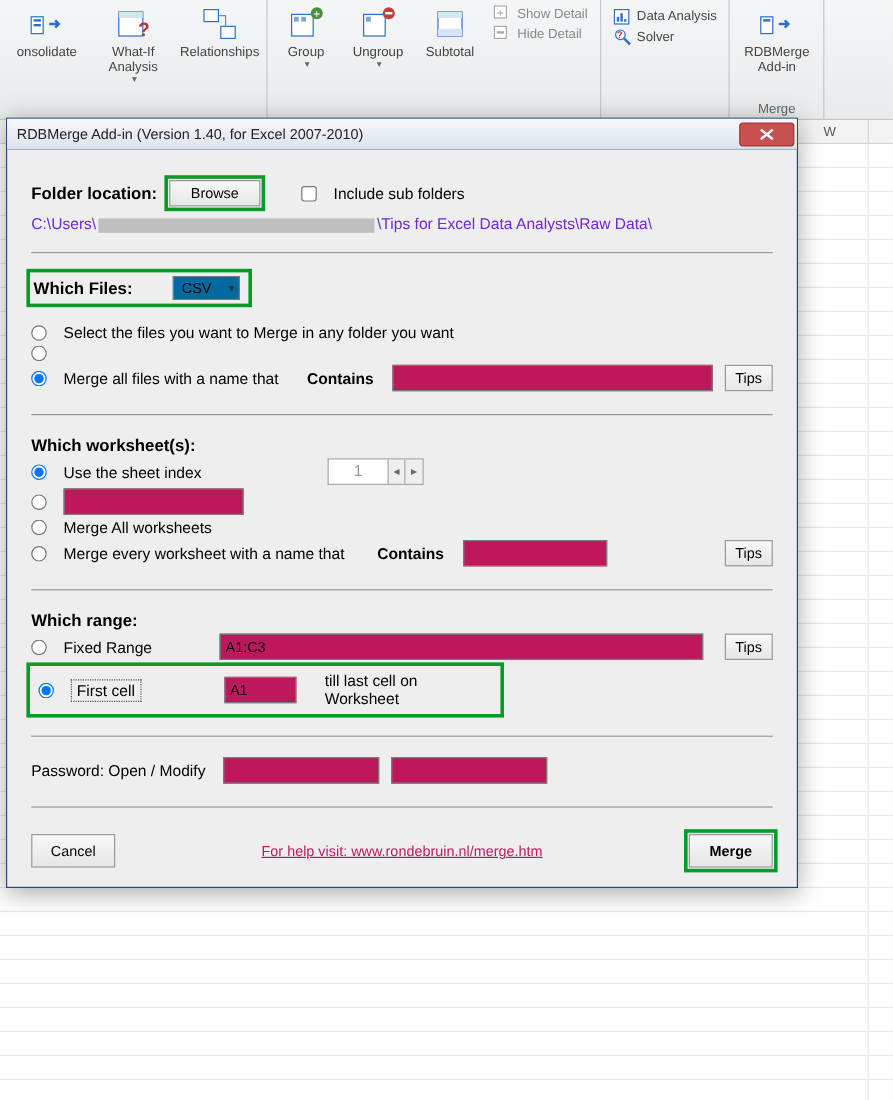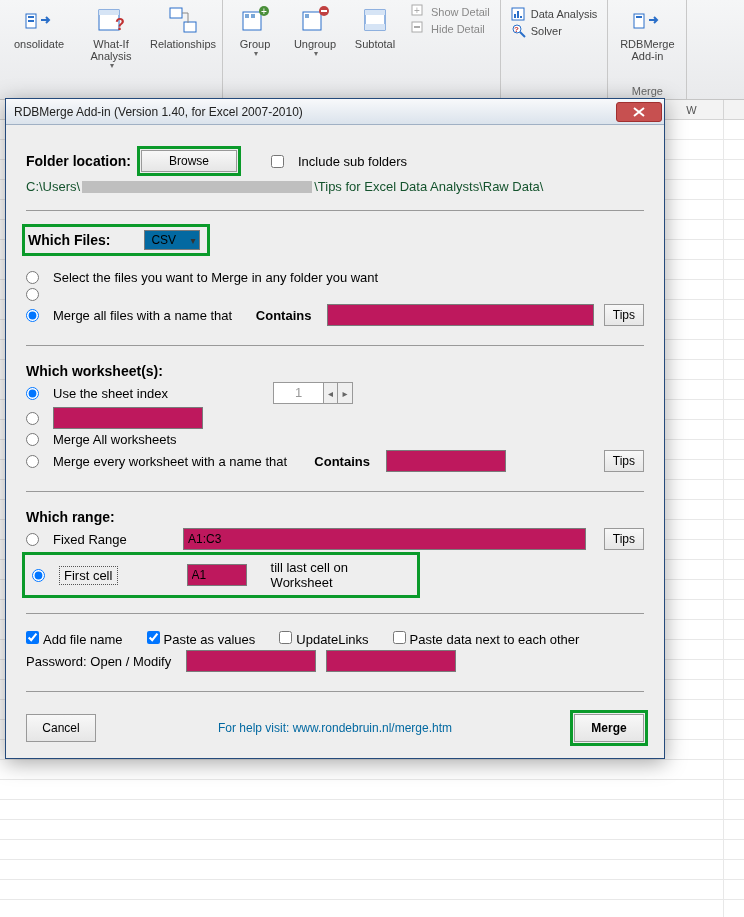--- a/index.html
+++ b/index.html
@@ -34,23 +34,23 @@
 .section { padding:6px 0 10px 0; }
 .hr { border:none; border-top:1px solid #999; margin:6px 0 8px 0; }
 .bold { font-weight:bold; }
 .row { display:flex; align-items:center; gap:10px; margin:3px 0; font-size:13px; }
 .btn { background:linear-gradient(#f8f8f8,#e6e6e6); border:1px solid #999; padding:1px 8px; height:22px; font-size:12px; cursor:pointer; display:inline-flex; align-items:center; }
 .btn-merge { font-weight:bold; }
 .chk, .rad { margin-right:4px; }
 .sel { border:1px solid #7a7a7a; height:20px; padding:1px 18px 1px 6px; background:#0369a1; font-size:12px; position:relative; display:inline-flex; align-items:center; min-width:56px; }
 .sel::after { content:"▾"; position:absolute; right:4px; font-size:10px; color:#333; }
 .txt { border:1px solid #7a7a7a; height:22px; background:#be185d; padding:2px 4px; font-size:12px; }
-.path { color:#14532d; font-size:13px; padding:4px 0 0 0; display:flex; align-items:center; }
+.path { color:#6d28d9; font-size:13px; padding:4px 0 0 0; display:flex; align-items:flex-end; }
 .redact { display:inline-block; width:230px; height:12px; background:#bfbfbf; margin:0 2px; }
-.link { color:#0369a1; cursor:pointer; }
+.link { color:#be185d; text-decoration:underline; cursor:pointer; }
 .green { outline:3px solid #0a9a2a; outline-offset:1px; }
 .stepper { display:inline-flex; border:1px solid #999; height:22px; }
 .stepper .num { width:50px; text-align:center; background:#fff; border-right:1px solid #999; line-height:20px; color:#999; }
 .stepper .arr { width:14px; display:flex; align-items:center; justify-content:center; background:#efefef; border-right:1px solid #999; color:#666; font-size:10px; cursor:pointer; }
 .stepper .arr:last-child{border-right:none;}
 .footer-row { display:flex; align-items:center; justify-content:space-between; margin-top:22px; }
 .dotted { border:1px dotted #555; padding:1px 4px; }
 .gray { color:#888; }
 
 
@@ -373,21 +373,21 @@
           <path d="M1 1 L11 9 M11 1 L1 9" stroke="#fff" stroke-width="2"></path>
         </svg>
     </span>
   </div>
 
   <div class="dlgbody">
 
     <div class="section">
       <div class="row">
         <span class="bold" style="font-size:14px">Folder location:</span>
-        <span class="btn green" style="width:96px;justify-content:center">Browse</span>
+        <span class="btn green" style="width:76px;justify-content:center">Browse</span>
         <span style="width:14px"></span>
         <input type="checkbox" class="chk" style="">
         <span>Include sub folders</span>
       </div>
       <div class="path">
         <span>C:\Users\</span>
         <span class="redact"></span>
         <span>\Tips for Excel Data Analysts\Raw Data\</span>
       </div>
     </div>
@@ -464,26 +464,20 @@
         <input type="radio" name="r" class="rad" checked="" style="">
         <span class="dotted" style="width:60px">First cell</span>
         <span style="width:50px"></span>
         <input class="txt" style="width: 60px;" value="A1">
         <span style="margin-left:14px">till last cell on Worksheet</span>
       </div>
     </div>
     <hr class="hr">
 
     <div class="section">
-      <div class="row" style="gap:24px">
-        <span><input type="checkbox" class="chk" checked="" style=""><span>Add file name</span></span>
-        <span><input type="checkbox" class="chk" checked="" style=""><span>Paste as values</span></span>
-        <span><input type="checkbox" class="chk" style=""><span>UpdateLinks</span></span>
-        <span><input type="checkbox" class="chk" style=""><span>Paste data next to each other</span></span>
-      </div>
       <div class="row">
         <span style="width:150px">Password: Open / Modify</span>
         <input class="txt" style="width: 130px;">
         <input class="txt" style="width: 130px;">
       </div>
     </div>
     <hr class="hr">
 
     <div class="footer-row">
       <span class="btn" style="width:70px;justify-content:center;height:28px">Cancel</span>

